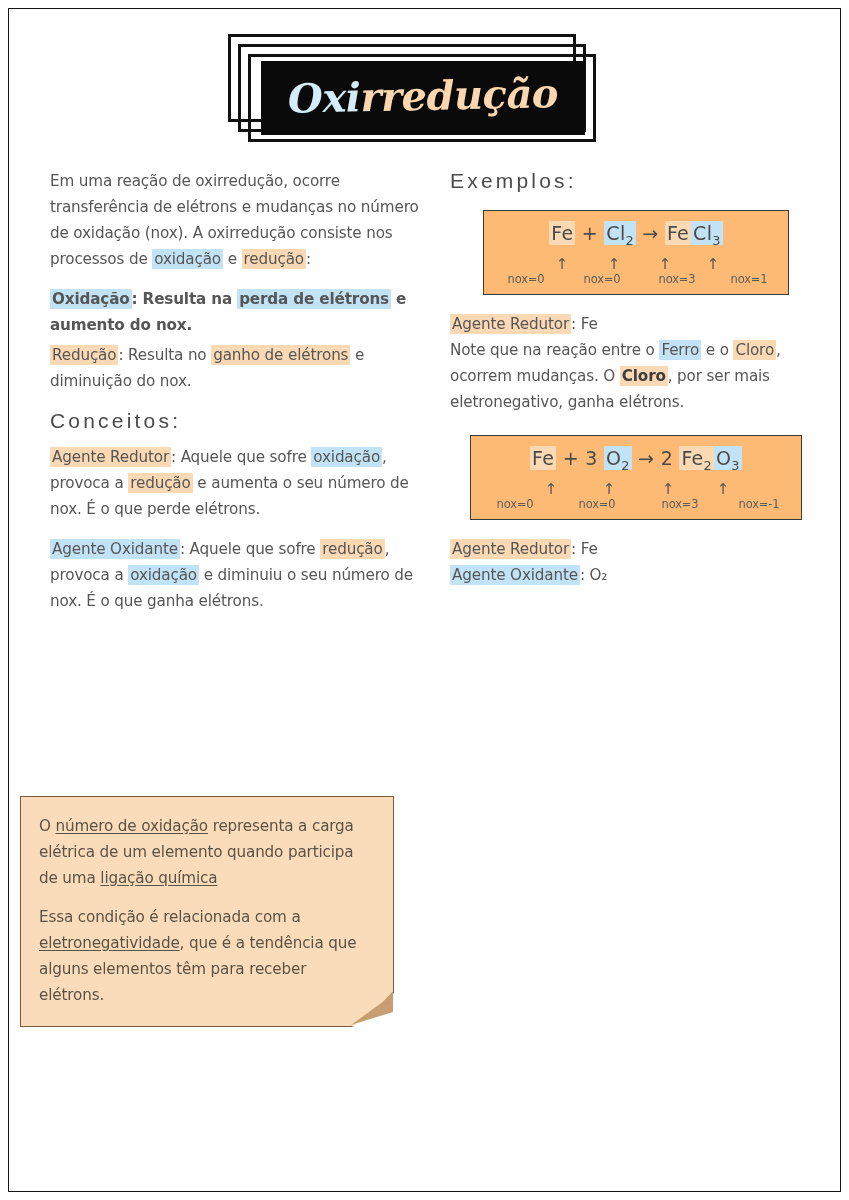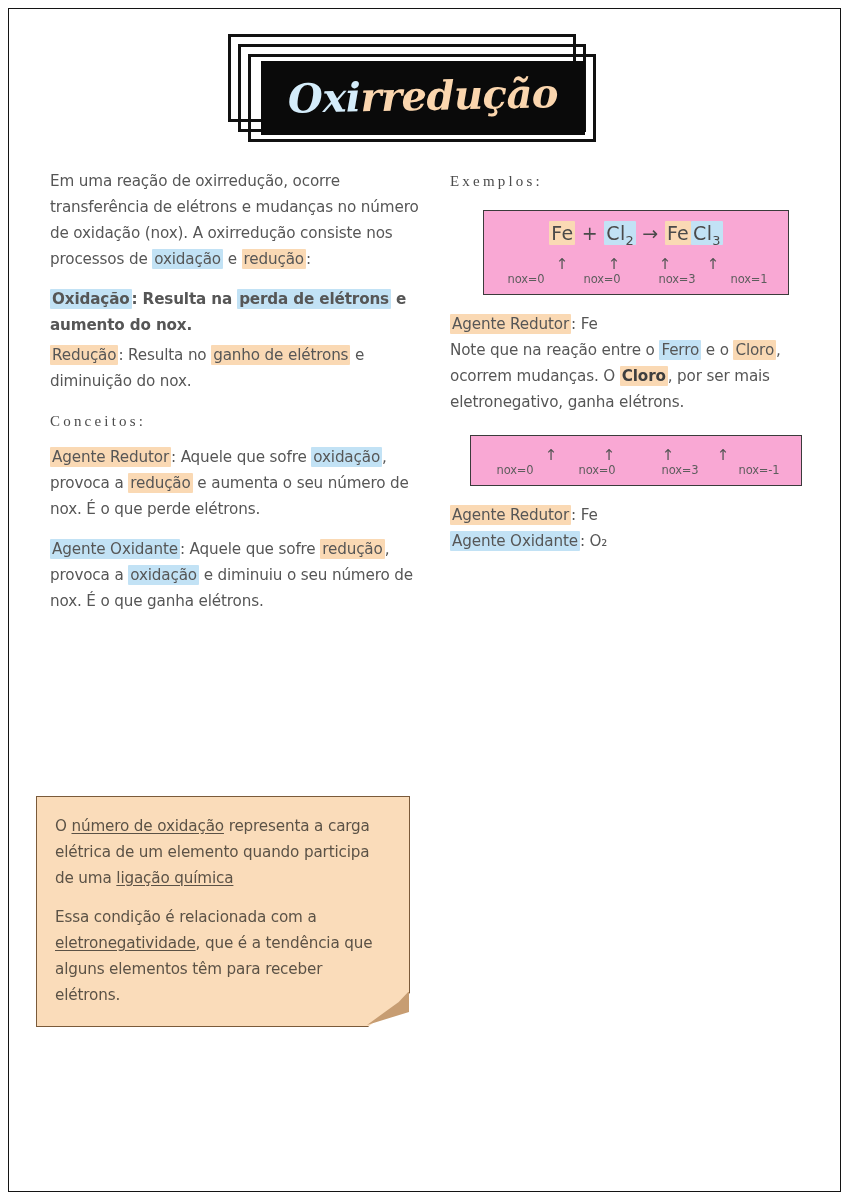--- a/index.html
+++ b/index.html
@@ -104,35 +104,35 @@
     background: #fad9b4;
     padding: 1px 2px;
     border-radius: 1px;
     box-decoration-break: clone;
     -webkit-box-decoration-break: clone;
   }
   .bold { font-weight: bold; color: #3e3e3e; }
   .uline { text-decoration: underline; text-underline-offset: 2px; }
 
   .section-head {
-    font-family: Liberation Serif, serif;
-    font-size: 15px;
+    font-family: Liberation Sans, sans-serif;
+    font-size: 21px;
     letter-spacing: 3.2px;
     color: #4b4b4b;
     margin: 14px 0 10px 0;
   }
   .section-head.first { margin-top: 0; }
 
   
   .eqbox {
     border: 1.6px solid #3b3b3b;
     box-sizing: border-box;
     margin: 6px auto 16px auto;
     padding: 9px 16px 8px 16px;
-    background: #f9a8d4;
+    background: #fdba74;
     display: inline-block;
   }
   .eqbox-outer { text-align: center; }
   .eq-line {
     font-family: "DejaVu Sans", sans-serif;
     font-size: 19px;
     color: #4a4a4a;
     white-space: nowrap;
     letter-spacing: 0.3px;
   }
@@ -153,21 +153,21 @@
     color: #5d5d5d;
     line-height: 14px;
     white-space: nowrap;
     gap: 24px;
   }
   .eq-cell { text-align: center; }
 
   
   .sticky {
     position: absolute;
-    left: 36px;
+    left: 20px;
     top: 796px;
     width: 374px;
     background: #fadcba;
     border: 1.6px solid #7a5a3a;
     box-sizing: border-box;
     padding: 16px 18px 18px 18px;
   }
   .sticky .body-text { color: #5b5246; }
   .sticky p.para { margin-bottom: 13px; }
   .sticky p.para:last-child { margin-bottom: 0; }
@@ -262,20 +262,21 @@
         </div>
       </div>
     </div>
 
     <p class="para nogap"><span class="hl-peach">Agente Redutor</span><span>: Fe</span></p>
 
     <p class="para"><span>Note que na reação entre o </span><span class="hl-blue">Ferro</span><span> e o </span><span class="hl-peach">Cloro</span><span>, ocorrem mudanças. O </span><span class="hl-peach bold">Cloro</span><span>, por ser mais eletronegativo, ganha elétrons.</span></p>
 
     <div class="eqbox-outer">
       <div class="eqbox">
+        <div class="eq-line"><span class="hl-peach">Fe</span> <span>+</span> <span>3</span> <span class="hl-blue">O<sub>2</sub></span> <span>→</span> <span>2</span> <span><span class="hl-peach">Fe<sub>2</sub></span><span class="hl-blue">O<sub>3</sub></span></span></div>
         <div class="eq-arrows">
           <span class="eq-cell" style="width:56px">↑</span>
           <span class="eq-cell" style="width:60px">↑</span>
           <span class="eq-cell" style="width:58px">↑</span>
           <span class="eq-cell" style="width:52px">↑</span>
         </div>
         <div class="eq-noxrow">
           <span class="eq-cell" style="width:56px">nox=0</span>
           <span class="eq-cell" style="width:60px">nox=0</span>
           <span class="eq-cell" style="width:58px">nox=3</span>

